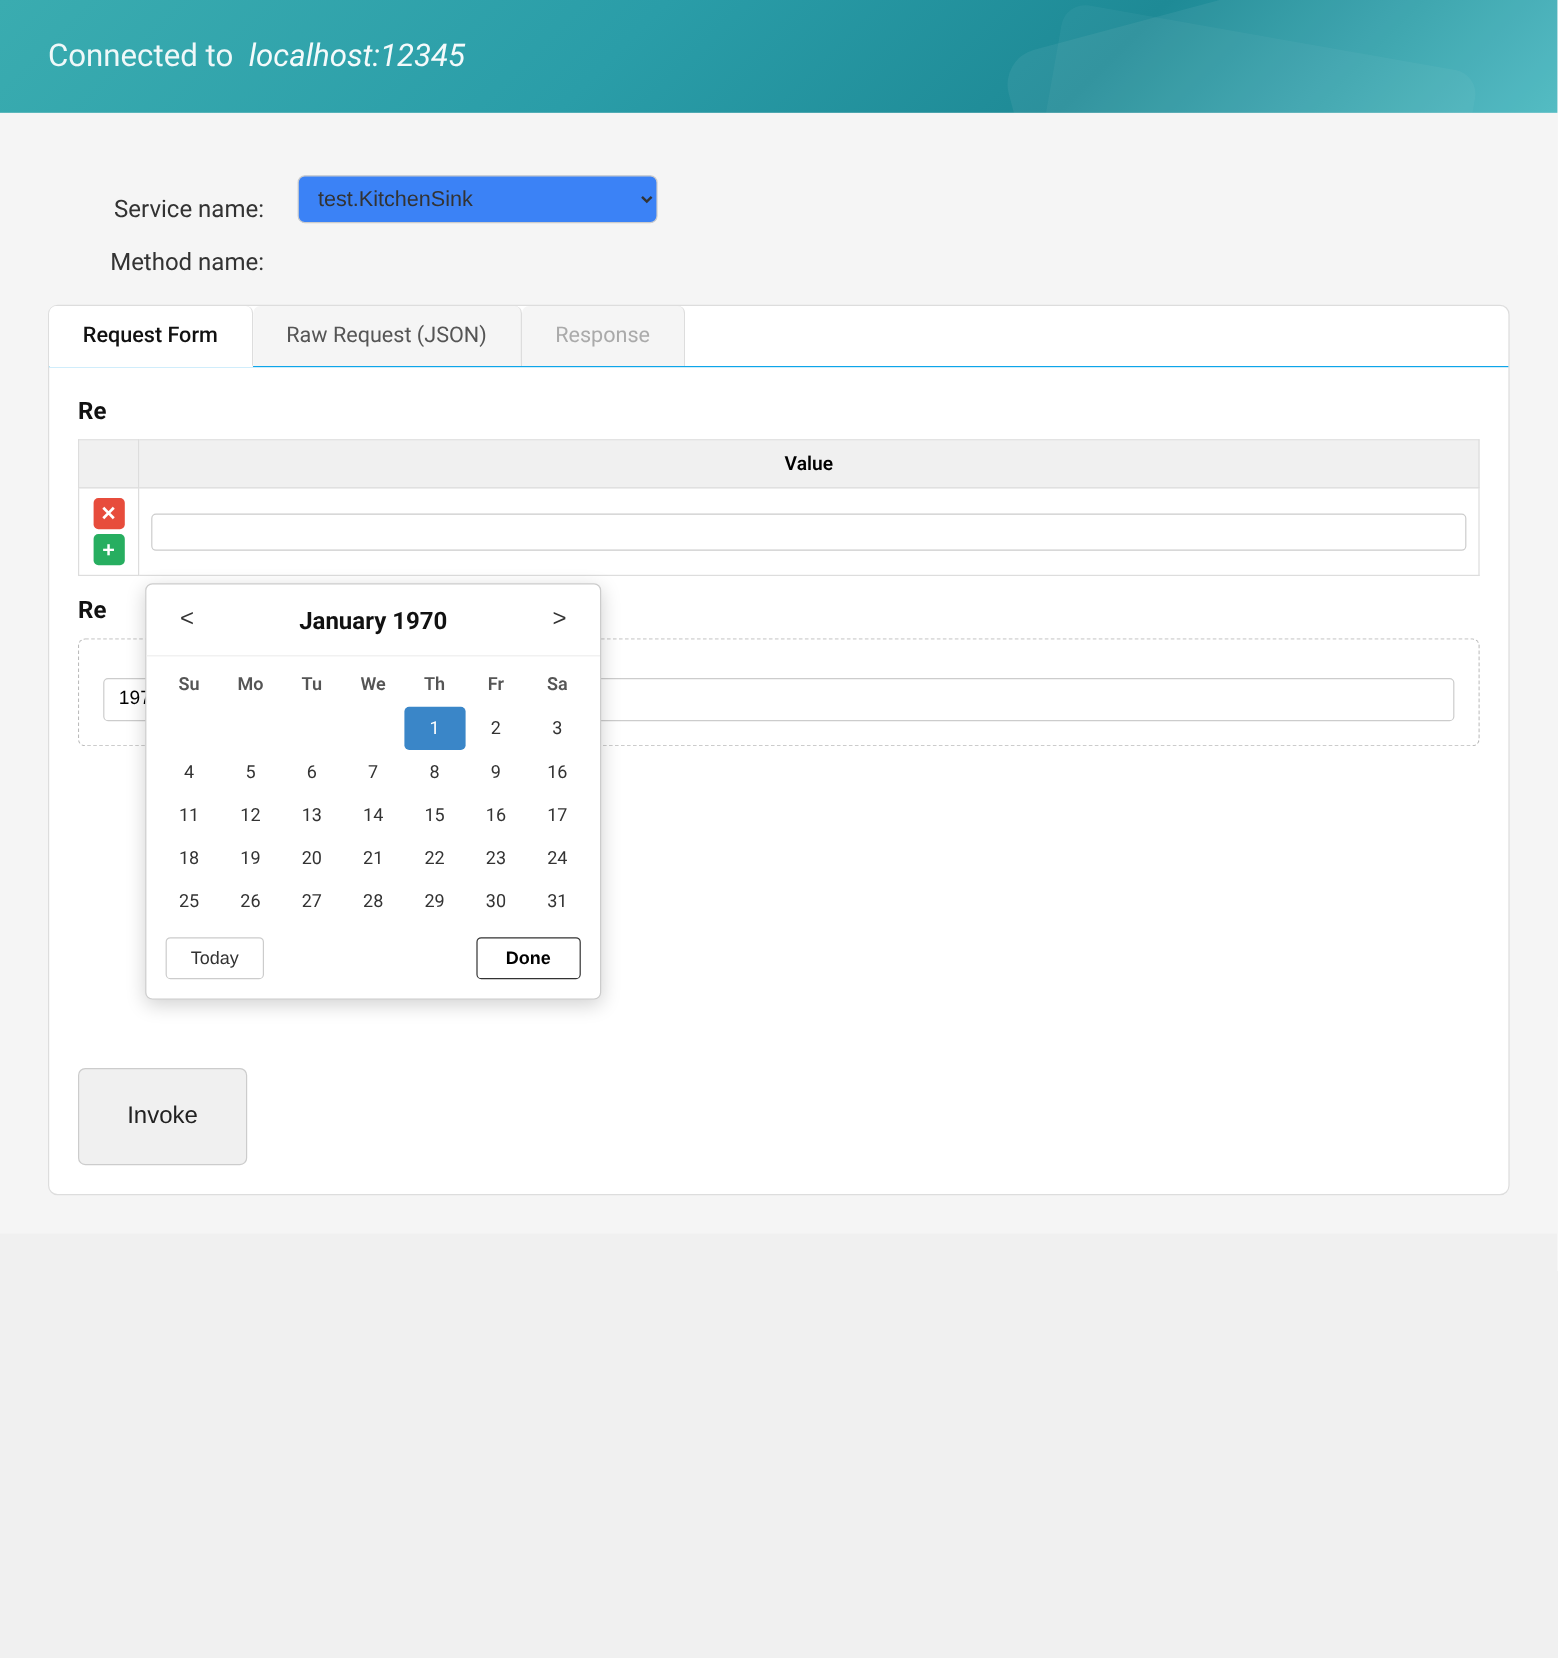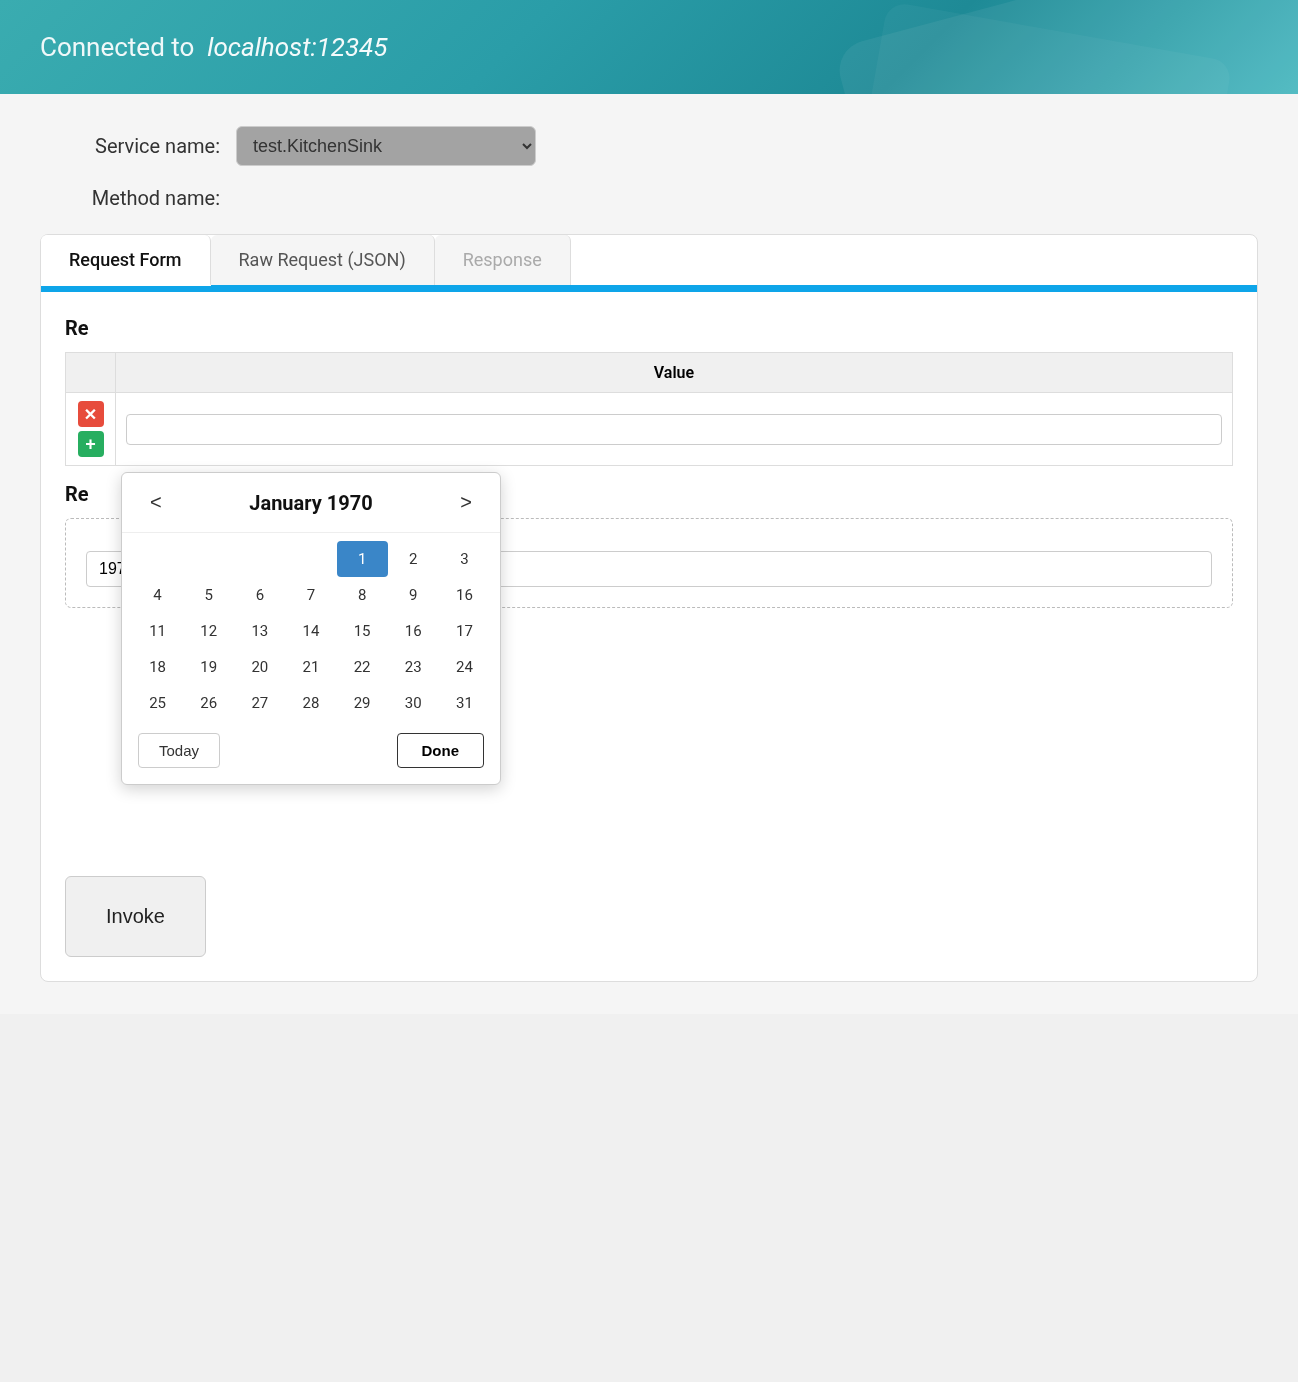--- a/index.html
+++ b/index.html
@@ -75,56 +75,57 @@
 
     
     .main-content {
       background: #f5f5f5;
       padding: 32px 40px;
     }
 
     
     .field-row {
       display: flex;
-      align-items: center;
+      align-items: flex-end;
       margin-bottom: 20px;
-      gap: 16px;
+      gap: 28px;
     }
     .field-label {
       font-size: 20px;
       color: #333;
       min-width: 180px;
       text-align: right;
     }
     .field-select {
       font-size: 18px;
       padding: 8px 12px;
       border: 1px solid #ccc;
       border-radius: 6px;
-      background: #a3a3a3;
+      background: #3b82f6;
       appearance: auto;
       -webkit-appearance: auto;
       min-width: 300px;
       color: #333;
+      margin-top: 20px;
     }
     .field-select-method {
       min-width: 220px;
     }
 
     
     .tab-panel {
       margin-top: 24px;
       border: 1px solid #ddd;
       border-radius: 8px;
       background: white;
       overflow: visible;
     }
     .tab-bar {
       display: flex;
-      border-bottom: 7px solid #0ea5e9;
+      border-bottom: 1px solid #0ea5e9;
     }
     .tab {
       padding: 14px 28px;
       font-size: 18px;
       cursor: pointer;
       border-right: 1px solid #ddd;
       background: #f5f5f5;
       color: #555;
       border-top-left-radius: 6px;
       border-top-right-radius: 6px;
@@ -436,20 +437,29 @@
           <button class="cal-nav-btn">
             <span>&lt;</span>
           </button>
           <span class="cal-month-title">January 1970</span>
           <button class="cal-nav-btn">
             <span>&gt;</span>
           </button>
         </div>
 
         <div class="cal-grid">
+          <div class="cal-weekdays">
+            <div class="cal-weekday">Su</div>
+            <div class="cal-weekday">Mo</div>
+            <div class="cal-weekday">Tu</div>
+            <div class="cal-weekday">We</div>
+            <div class="cal-weekday">Th</div>
+            <div class="cal-weekday">Fr</div>
+            <div class="cal-weekday">Sa</div>
+          </div>
           <div class="cal-days">
 
             <div class="cal-day empty"></div>
             <div class="cal-day empty"></div>
             <div class="cal-day empty"></div>
             <div class="cal-day empty"></div>
             <div class="cal-day selected">1</div>
             <div class="cal-day">2</div>
             <div class="cal-day">3</div>
 

